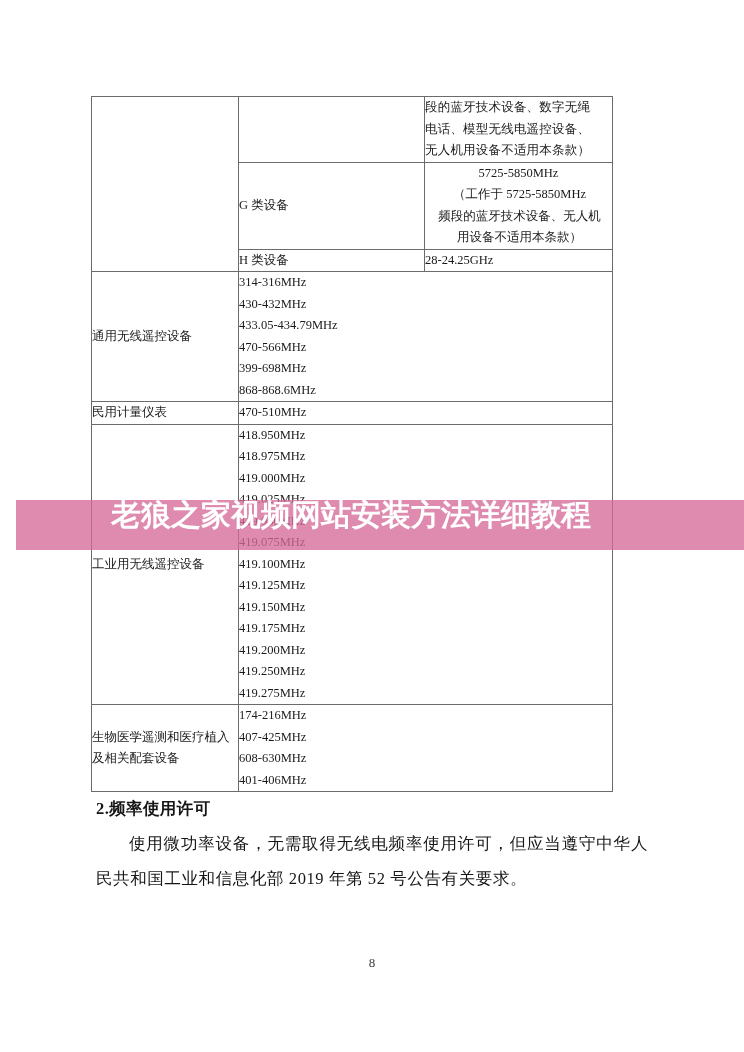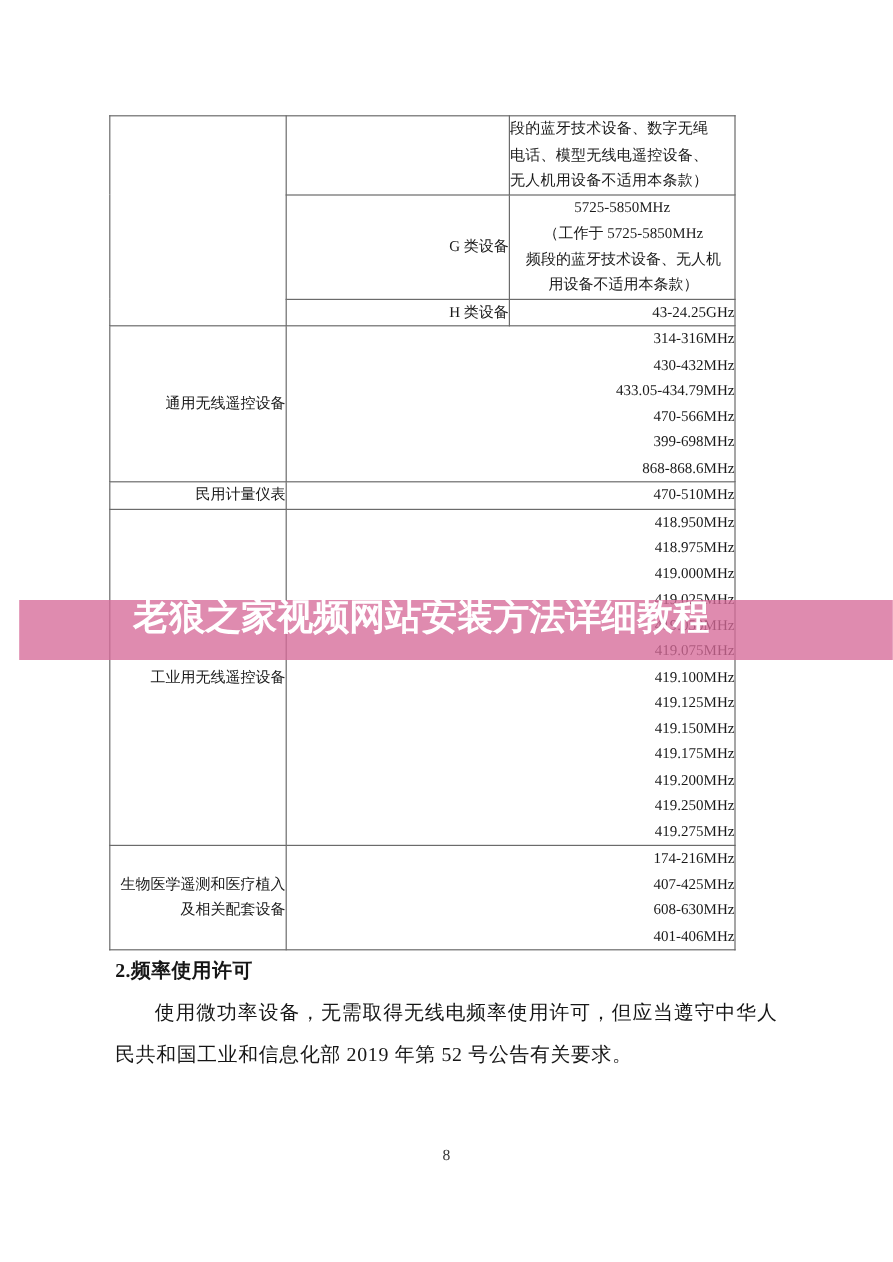--- a/index.html
+++ b/index.html
@@ -39,21 +39,21 @@
     vertical-align: middle;
     font-size: 12.5px;
     line-height: 21.5px;
     color: #1a1a1a;
   }
   .col-a { width: 147px; }
   .col-b { width: 186px; }
   .col-c { width: 188px; }
 
   .cell-pad       { padding: 4px 6px; }
-  .t-center       { text-align: right; }
+  .t-center       { text-align: left; }
 
   .cn { font-family: "Liberation Serif", "DejaVu Serif", serif; }
 
   .stack { display: block; }
   .stack span { display: block; }
 
   .cell-c-text {
     text-align: left;
     padding: 4px 8px 4px 10px;
     letter-spacing: 0.2px;
@@ -150,21 +150,21 @@
             <span>5725-5850MHz</span>
             <span class="ln-left">（工作于 5725-5850MHz</span>
             <span class="ln-left">频段的蓝牙技术设备、无人机</span>
             <span class="ln-left">用设备不适用本条款）</span>
           </span>
         </td>
       </tr>
 
       <tr>
         <td class="t-center cn cell-pad">H 类设备</td>
-        <td class="t-center cell-pad">43-24.25GHz</td>
+        <td class="t-center cell-pad">28-24.25GHz</td>
       </tr>
 
       <tr>
         <td class="t-center cn">通用无线遥控设备</td>
         <td colspan="2" class="t-center cell-pad">
           <span class="stack">
             <span>314-316MHz</span>
             <span>430-432MHz</span>
             <span>433.05-434.79MHz</span>
             <span>470-566MHz</span>

